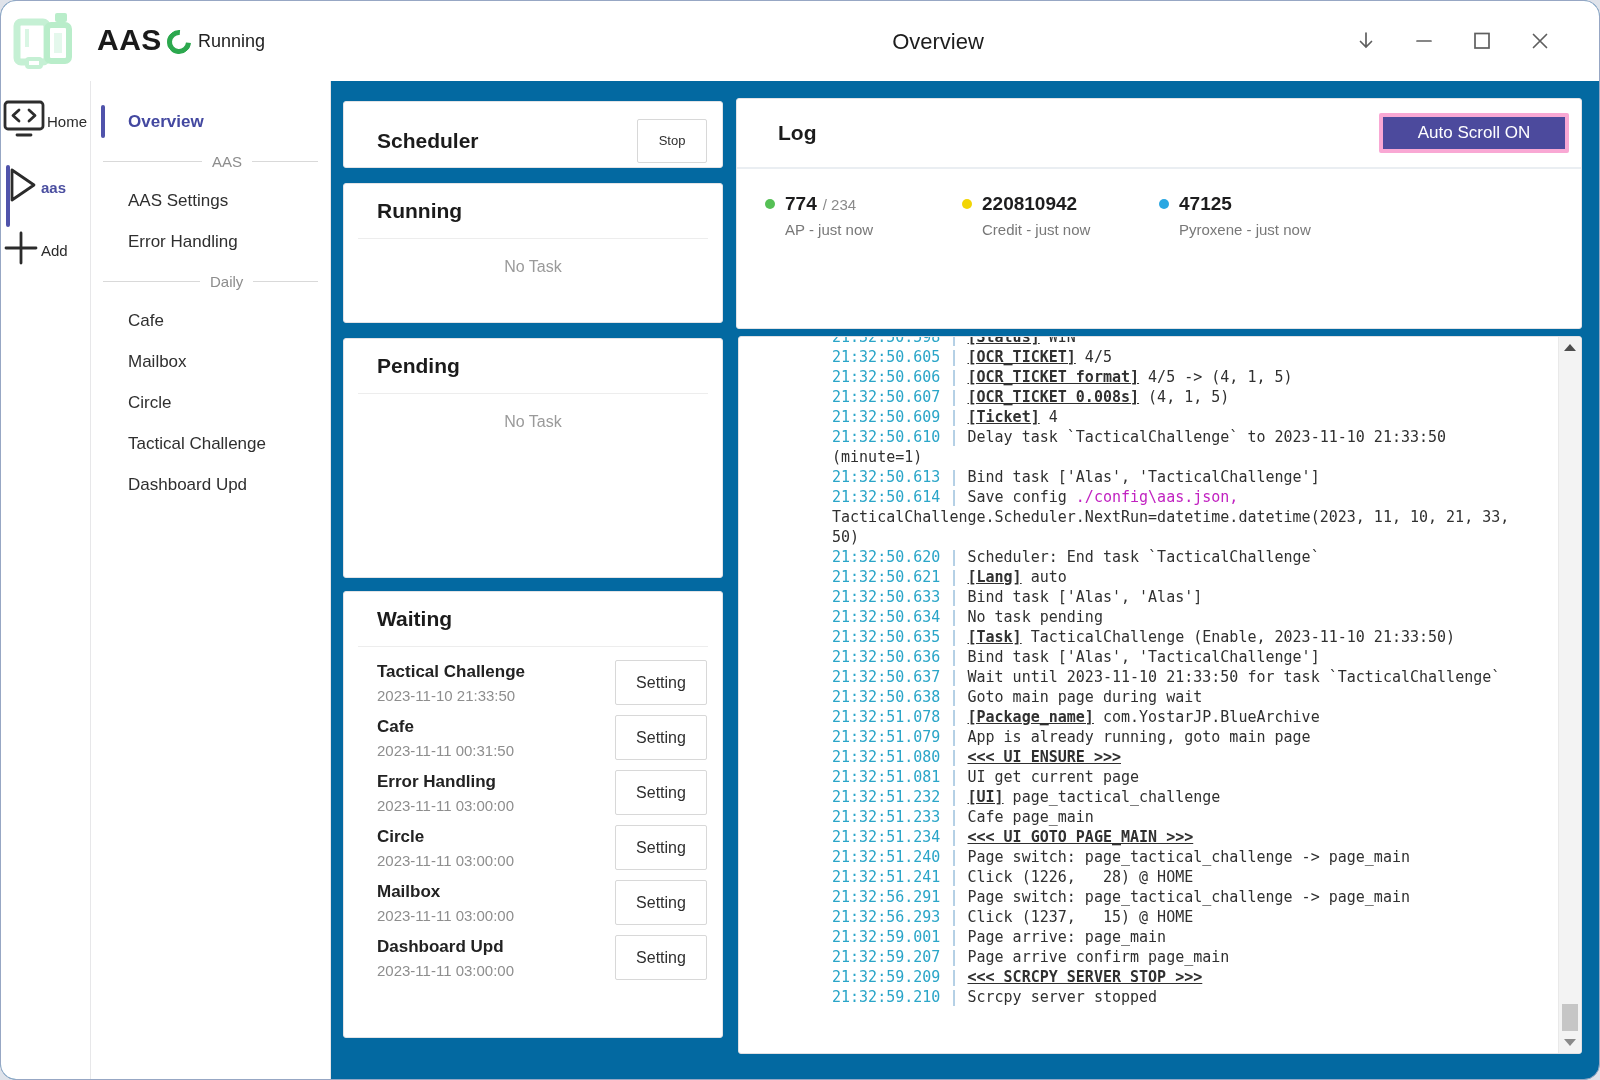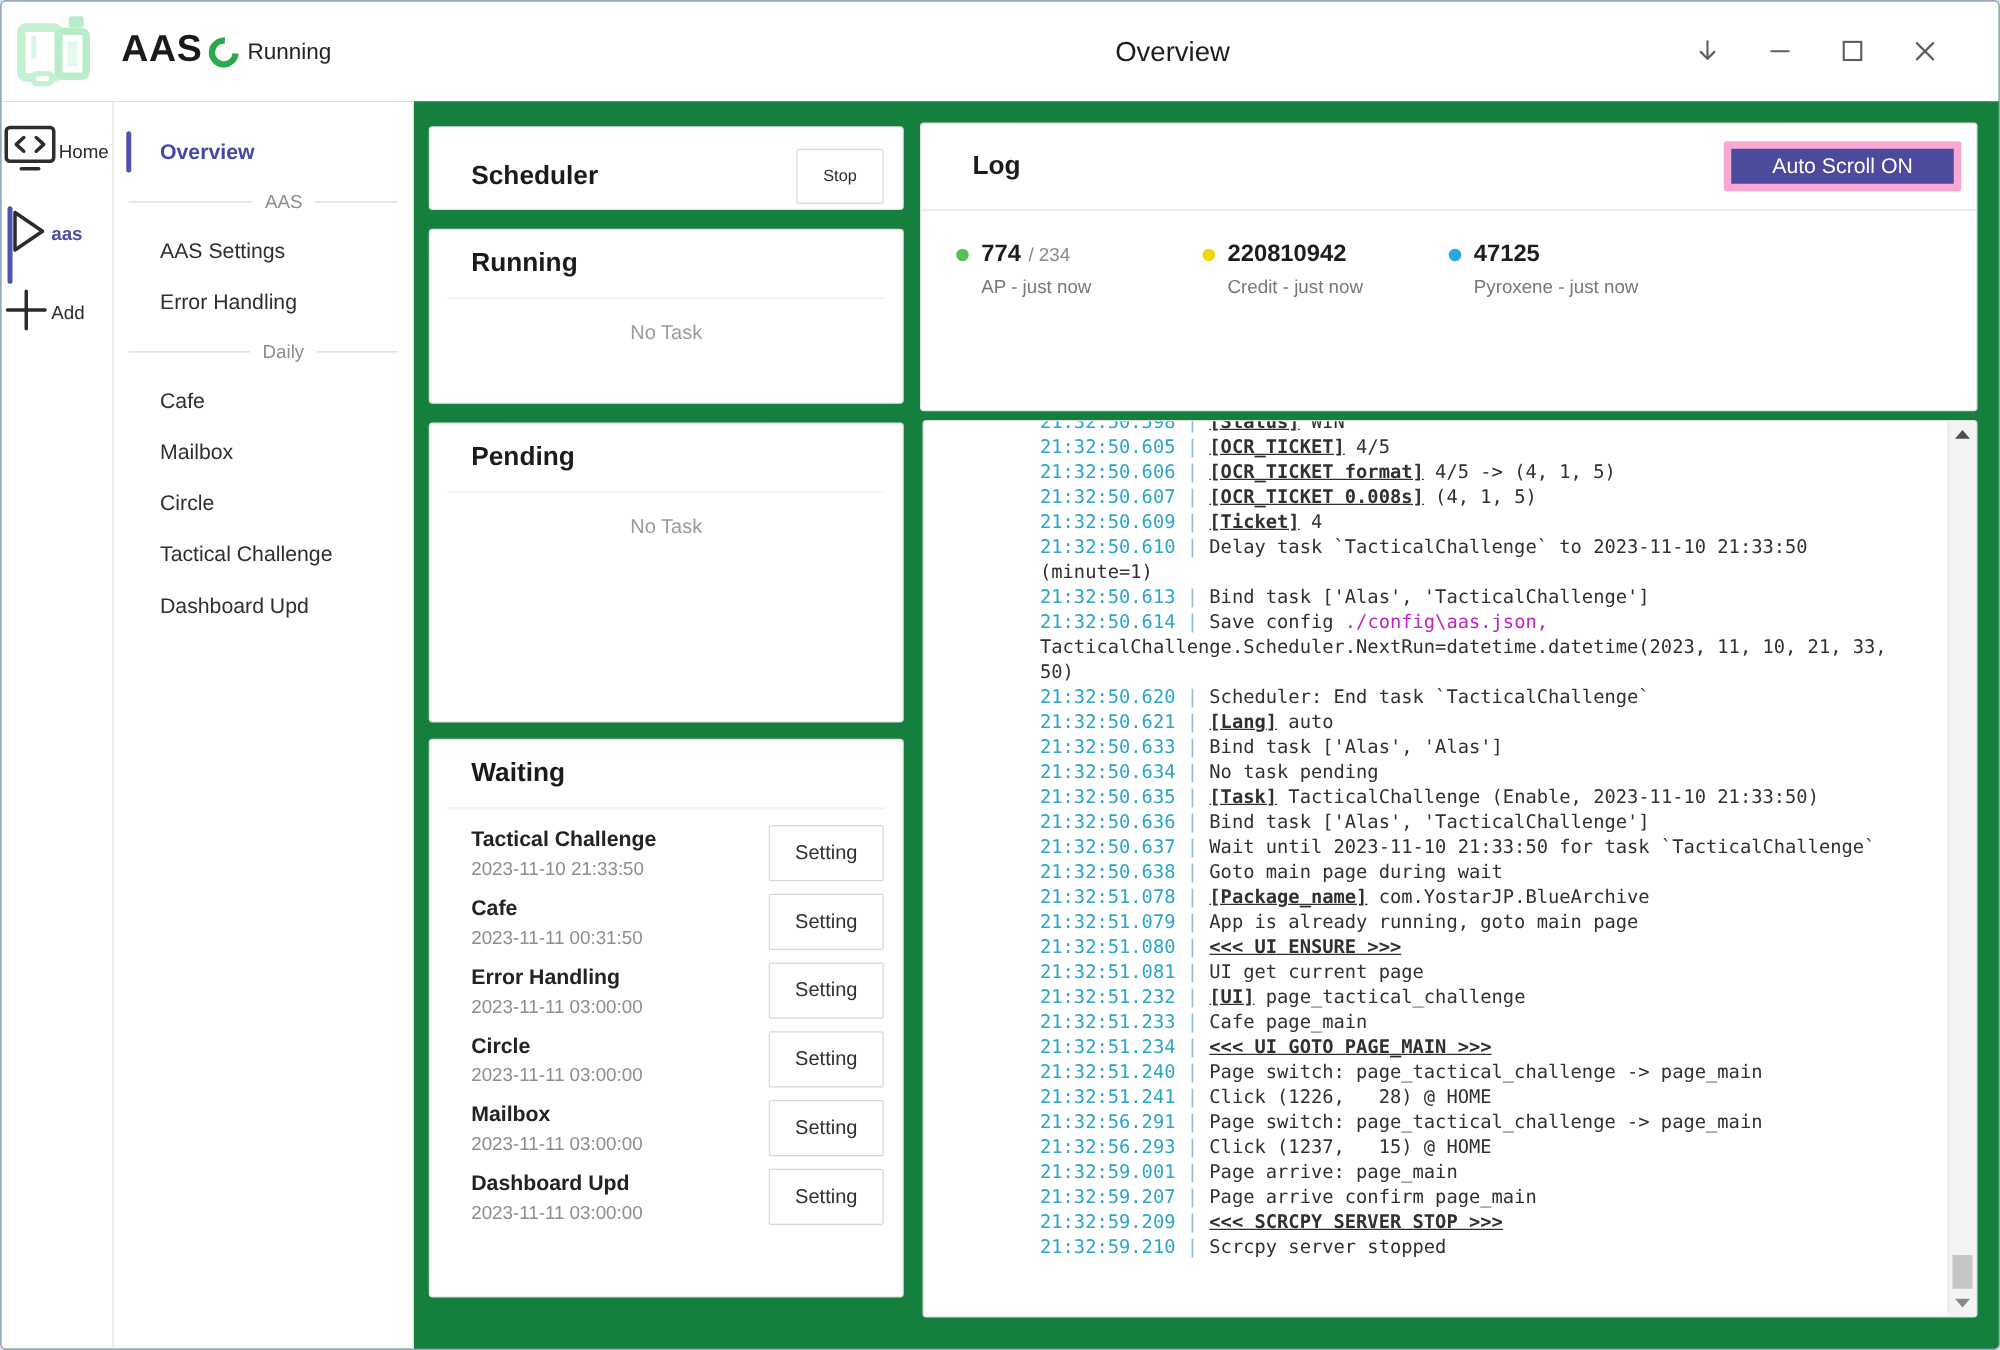--- a/index.html
+++ b/index.html
@@ -1,20 +1,20 @@
 <!DOCTYPE html>
 <html><head>
 <meta charset="utf-8">
 <style>
   html,body{margin:0;padding:0;background:#dfe3ea;}
   *{box-sizing:border-box;}
   #window{
-    position:relative;width:1600px;height:1080px;background:#15803d;
+    position:relative;width:1600px;height:1080px;background:#0369a1;
     font-family:"Liberation Sans","DejaVu Sans",sans-serif;color:#2b2b2b;
-    border:1px solid #97a7c4;border-radius:5px;overflow:hidden;
+    border:1px solid #97a7c4;border-radius:16px;overflow:hidden;
   }
   
   #header{position:absolute;left:0;top:0;width:100%;height:80px;background:#fff;}
   #logo{position:absolute;left:10px;top:8px;width:66px;height:62px;}
   #app-name{position:absolute;left:96px;top:22px;font-size:30px;font-weight:700;color:#1a1a1a;letter-spacing:.5px;}
   #spinner{position:absolute;left:166px;top:29px;width:24px;height:24px;border:5px solid #2ca84e;border-right-color:transparent;border-radius:50%;transform:rotate(-40deg);}
   #status-text{position:absolute;left:197px;top:30px;font-size:18px;color:#222;}
   #window-title{position:absolute;left:937px;top:28px;transform:translateX(-50%);font-size:22px;color:#1d1d1d;}
   #win-controls{position:absolute;right:48px;top:0;height:80px;display:flex;align-items:center;gap:36px;}
   .wc{width:22px;height:22px;display:flex;align-items:center;justify-content:center;cursor:default;}
@@ -47,21 +47,21 @@
   .card-head{height:55px;margin:0 14px;border-bottom:1px solid #ededed;display:flex;align-items:center;padding-left:19px;}
   .no-task{text-align:center;color:#9a9a9a;font-size:16px;margin-top:19px;}
   .wait-list{padding:13px 15px 0 33px;}
   .wait-row{display:flex;align-items:center;justify-content:space-between;margin-bottom:10px;}
   .wait-name{font-size:17px;font-weight:600;color:#222;}
   .wait-time{font-size:15px;color:#8e8e8e;margin-top:5px;}
   .setting-btn{width:92px;height:45px;font-size:16px;}
   
   #card-log{left:735px;top:97px;width:846px;height:231px;}
   .log-head{height:70px;border-bottom:2px solid #eaeef2;display:flex;align-items:center;justify-content:space-between;padding:0 12px 0 41px;}
-  #autoscroll-btn{width:190px;height:40px;background:#4c4a9d;border:6px solid #f9a8d4;color:#fff;font-size:17px;border-radius:2px;cursor:pointer;}
+  #autoscroll-btn{width:190px;height:40px;background:#4c4a9d;border:4px solid #f9a8d4;color:#fff;font-size:17px;border-radius:2px;cursor:pointer;}
   .stats-row{display:flex;padding:24px 0 0 28px;}
   .stat{width:197px;display:flex;align-items:flex-start;}
   .stat-dot{width:10px;height:10px;border-radius:50%;margin:6px 10px 0 0;flex:none;}
   .stat-value{font-size:19px;font-weight:700;color:#1d1d1e;}
   .stat-total{font-size:15px;color:#8a8a8a;margin-left:6px;text-align:center;}
   .stat-label{font-size:15px;color:#787878;margin-top:6px;}
   
   #log-panel{position:absolute;left:737px;top:335px;width:844px;height:718px;background:#fff;border:1px solid #e0e0e3;border-radius:3px;overflow:hidden;}
   #log-content{position:absolute;left:13px;top:-10px;width:772px;font-family:"DejaVu Sans Mono",monospace;font-size:15px;line-height:20px;color:#303030;}
   .log-line{padding-left:80px;text-indent:-80px;white-space:pre-wrap;}

